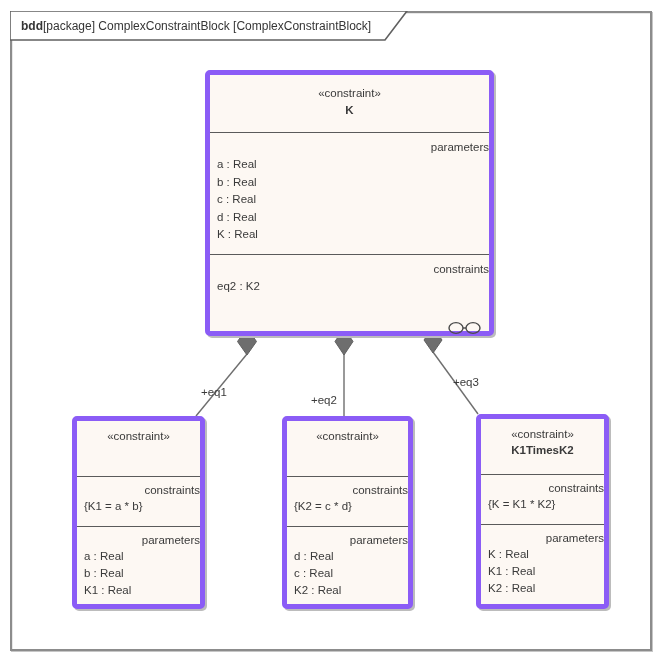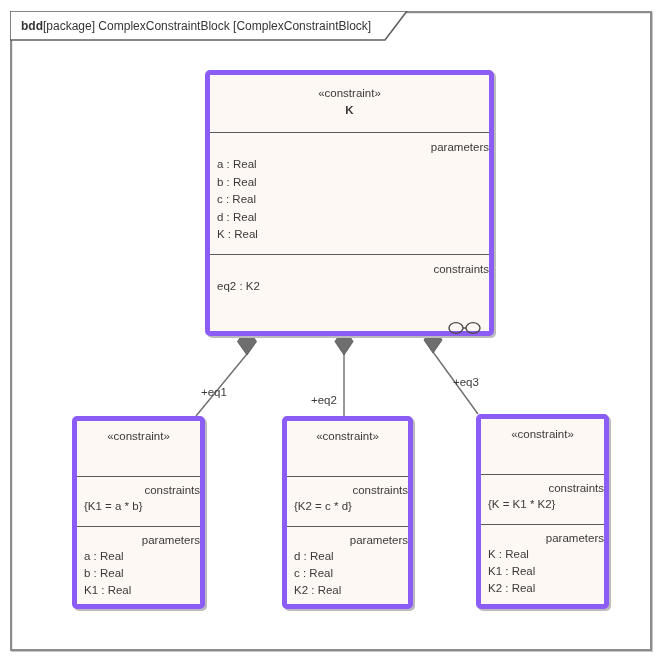--- a/index.html
+++ b/index.html
@@ -193,20 +193,21 @@
       <div class="comp-label">parameters</div>
       <div class="item">d : Real</div>
       <div class="item">c : Real</div>
       <div class="item">K2 : Real</div>
     </div>
   </div>
 
   <div class="block child-block" id="block-k1timesk2">
     <div class="header">
       <div class="stereotype">«constraint»</div>
+      <div class="block-name">K1TimesK2</div>
     </div>
     <div class="compartment comp-constraints">
       <div class="comp-label">constraints</div>
       <div class="item">{K = K1 * K2}</div>
     </div>
     <div class="compartment comp-parameters">
       <div class="comp-label">parameters</div>
       <div class="item">K : Real</div>
       <div class="item">K1 : Real</div>
       <div class="item">K2 : Real</div>

